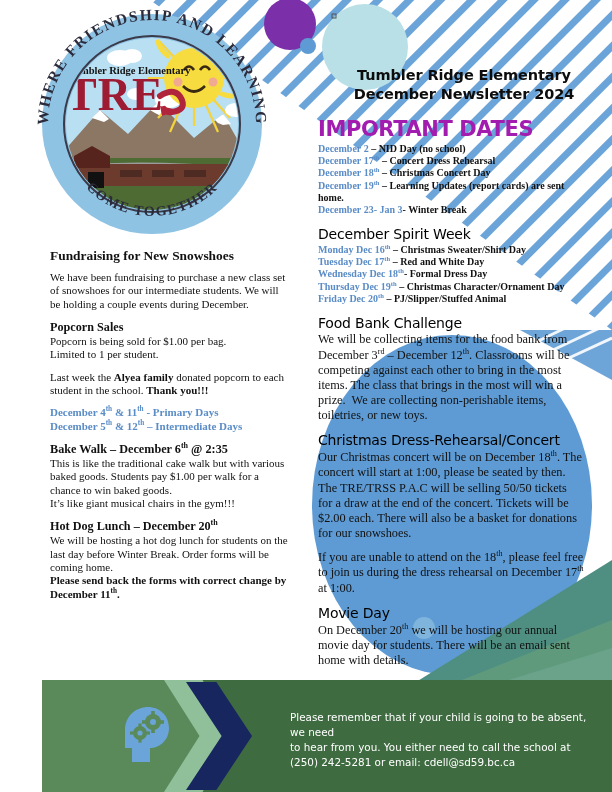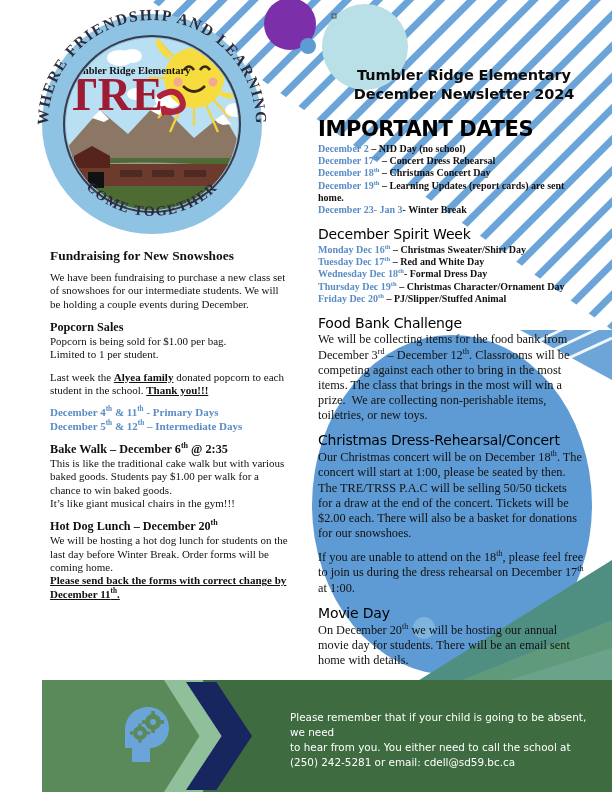--- a/index.html
+++ b/index.html
@@ -20,27 +20,27 @@
             font-family:"DejaVu Sans", sans-serif;font-weight:bold;font-size:14.5px;
             line-height:1.32;color:#0d0d0d;letter-spacing:-0.1px;}
 
   
   .col-left{position:absolute;left:50px;top:248px;width:240px;color:#111;}
   .col-right{position:absolute;left:318px;top:118px;width:266px;color:#111;}
 
   .col-left .center{}
   h2.sec{font-size:13.4px;font-weight:bold;margin:0 0 1px 0;line-height:1.2;}
   h1.big{font-family:"DejaVu Sans", sans-serif;font-weight:bold;font-size:21px;
-         margin:0 0 1px 0;line-height:1.12;letter-spacing:-0.4px;color:#000000;}
+         margin:0 0 1px 0;line-height:1.12;letter-spacing:-0.4px;color:#a21caf;}
   h2.secsans{font-family:"DejaVu Sans", sans-serif;font-weight:normal;font-size:14px;
              margin:0 0 1px 0;line-height:1.2;color:#000;letter-spacing:-0.2px;}
   p{margin:0;font-size:11px;line-height:1.215;}
   .sp{height:9px;}
   .sp-s{height:6px;}
-  .b{font-weight:bold;text-decoration:underline;}
+  .b{font-weight:bold;}
   .blue{color:#5a8cc6;font-weight:bold;}
   .ttl{font-weight:bold;font-size:12.2px;line-height:1.215;margin:0;}
   sup{font-size:0.66em;vertical-align:super;line-height:0;}
 
   .r-list p{font-weight:bold;font-size:10px;line-height:1.24;}
   .r-body p{font-size:12.3px;line-height:1.235;}
 
   
   .footer{position:absolute;left:42px;top:680px;width:548px;height:112px;}
   .f-lightgreen{position:absolute;left:0;top:0;width:570px;height:112px;background:#5a8a5a;}

